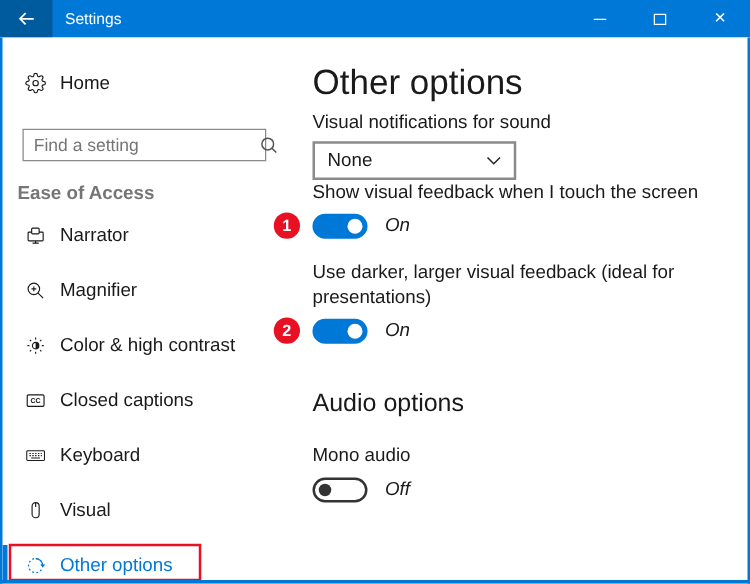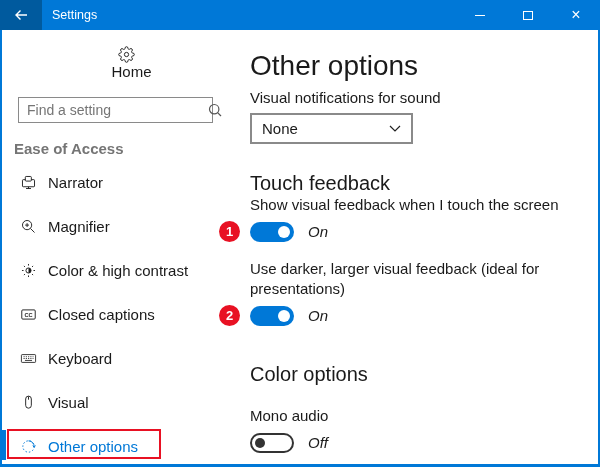--- a/index.html
+++ b/index.html
@@ -15,25 +15,25 @@
   .min-glyph { width:10px; height:1px; background:#fff; }
   .max-glyph { width:10px; height:9px; border:1px solid #fff; }
   .close-glyph { font-size:16px; line-height:1; }
 
   
   .appbody { flex:1; display:flex; border-left:2px solid #0078d7; border-right:2px solid #0078d7; border-bottom:3px solid #0078d7; overflow:hidden; background:#fff; }
 
   
   .sidebar { flex:0 0 230px; width:230px; padding-top:16px; position:relative; }
   .side-item { height:44px; display:flex; align-items:center; padding-left:18px; position:relative; cursor:default; }
-  .side-item.home-item { height:40px;flex-direction:column; }
+  .side-item.home-item { height:40px; }
   .side-item .icon { width:17px; height:17px; flex:0 0 17px; display:flex; align-items:center; justify-content:center; color:#1a1a1a; }
   .side-item .label { margin-left:11px; font-size:15px; white-space:nowrap; }
   .side-items { margin-top:3px; }
-  .searchbox { margin:11px 0 0 16px; width:195px; height:26px; border:1px solid #8a8a8a; display:flex; align-items:center; padding:0 8px; background:#fff; }
+  .searchbox { margin:17px 0 0 16px; width:195px; height:26px; border:1px solid #8a8a8a; display:flex; align-items:center; padding:0 8px; background:#fff; }
   .searchbox input { border:none; outline:none; flex:1; font-size:14px; font-family:inherit; color:#333; background:transparent; }
   .group-label { margin:17px 0 0 12px; font-size:15px; color:#757575;font-weight:bold; }
   .side-item.selected .label, .side-item.selected .icon { color:#0078d7; }
   .accent-bar { position:absolute; left:0; top:6px; bottom:8px; width:4px; background:#0078d7; }
   .annotation-box { position:absolute; left:5px; top:5px; width:154px; height:30px; border:2px solid #e81123; pointer-events:none; }
 
   
   .main { flex:1; padding:18px 20px 0 18px; position:relative; }
   .page-title { font-size:28px; font-weight:300; line-height:36px; }
   .field-label { font-size:15px; line-height:20px; margin-top:4px; }
@@ -192,42 +192,41 @@
       <div class="field-label">Visual notifications for sound</div>
       <div class="dropdown">
         <span class="value">None</span>
         <span class="icon">
           <svg width="12" height="7" viewBox="0 0 12 7" fill="none" stroke="#222" stroke-width="1.2">
               <path d="M1 1l5 5 5-5"></path>
             </svg>
         </span>
       </div>
 
-      <h2 class="section-heading">Touch feedback</h2>
       <div class="desc desc1">Show visual feedback when I touch the screen</div>
 
       <div class="toggle-row">
         <span class="badge">1</span>
         <div class="toggle on">
             <span class="knob"></span>
           </div>
         <span class="toggle-state">On</span>
       </div>
 
       <div class="desc desc2">Use darker, larger visual feedback (ideal for presentations)</div>
 
       <div class="toggle-row">
         <span class="badge">2</span>
         <div class="toggle on">
             <span class="knob"></span>
           </div>
         <span class="toggle-state">On</span>
       </div>
 
-      <h2 class="section-heading audio">Color options</h2>
+      <h2 class="section-heading audio">Audio options</h2>
       <div class="desc mono-label">Mono audio</div>
 
       <div class="toggle-row">
         <div class="toggle off">
             <span class="knob"></span>
           </div>
         <span class="toggle-state">Off</span>
       </div>
 
     </main>

